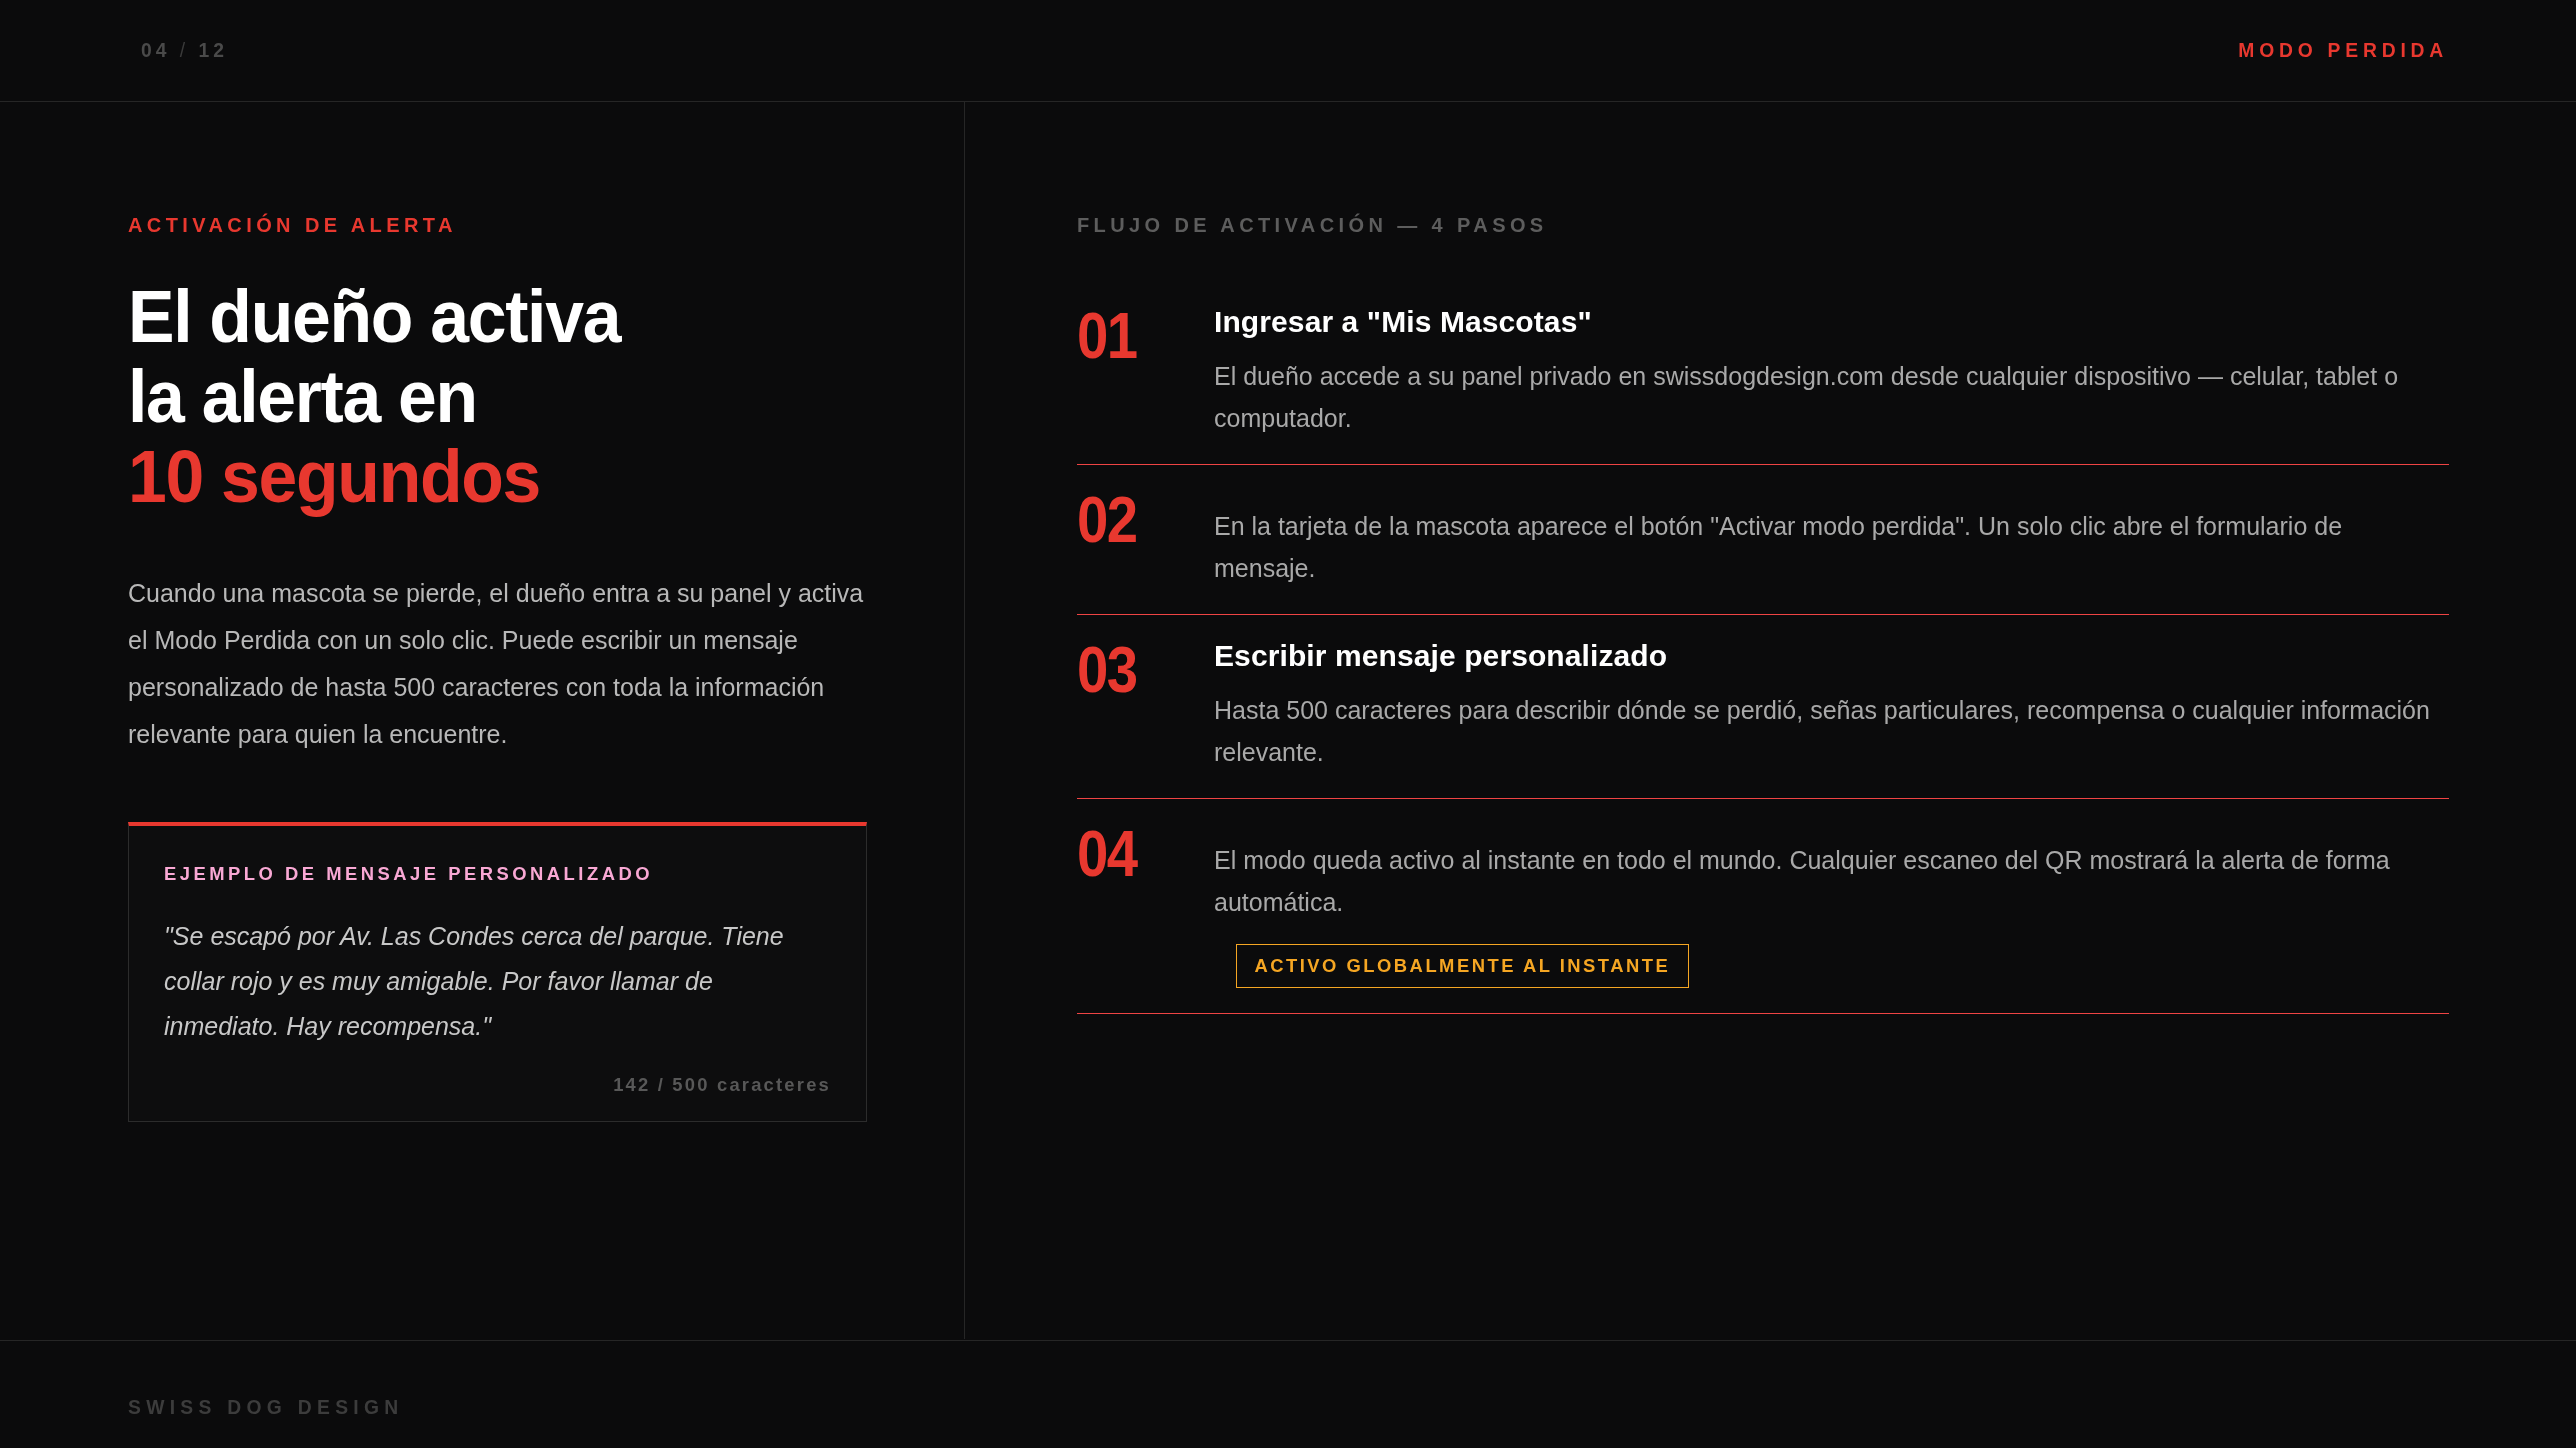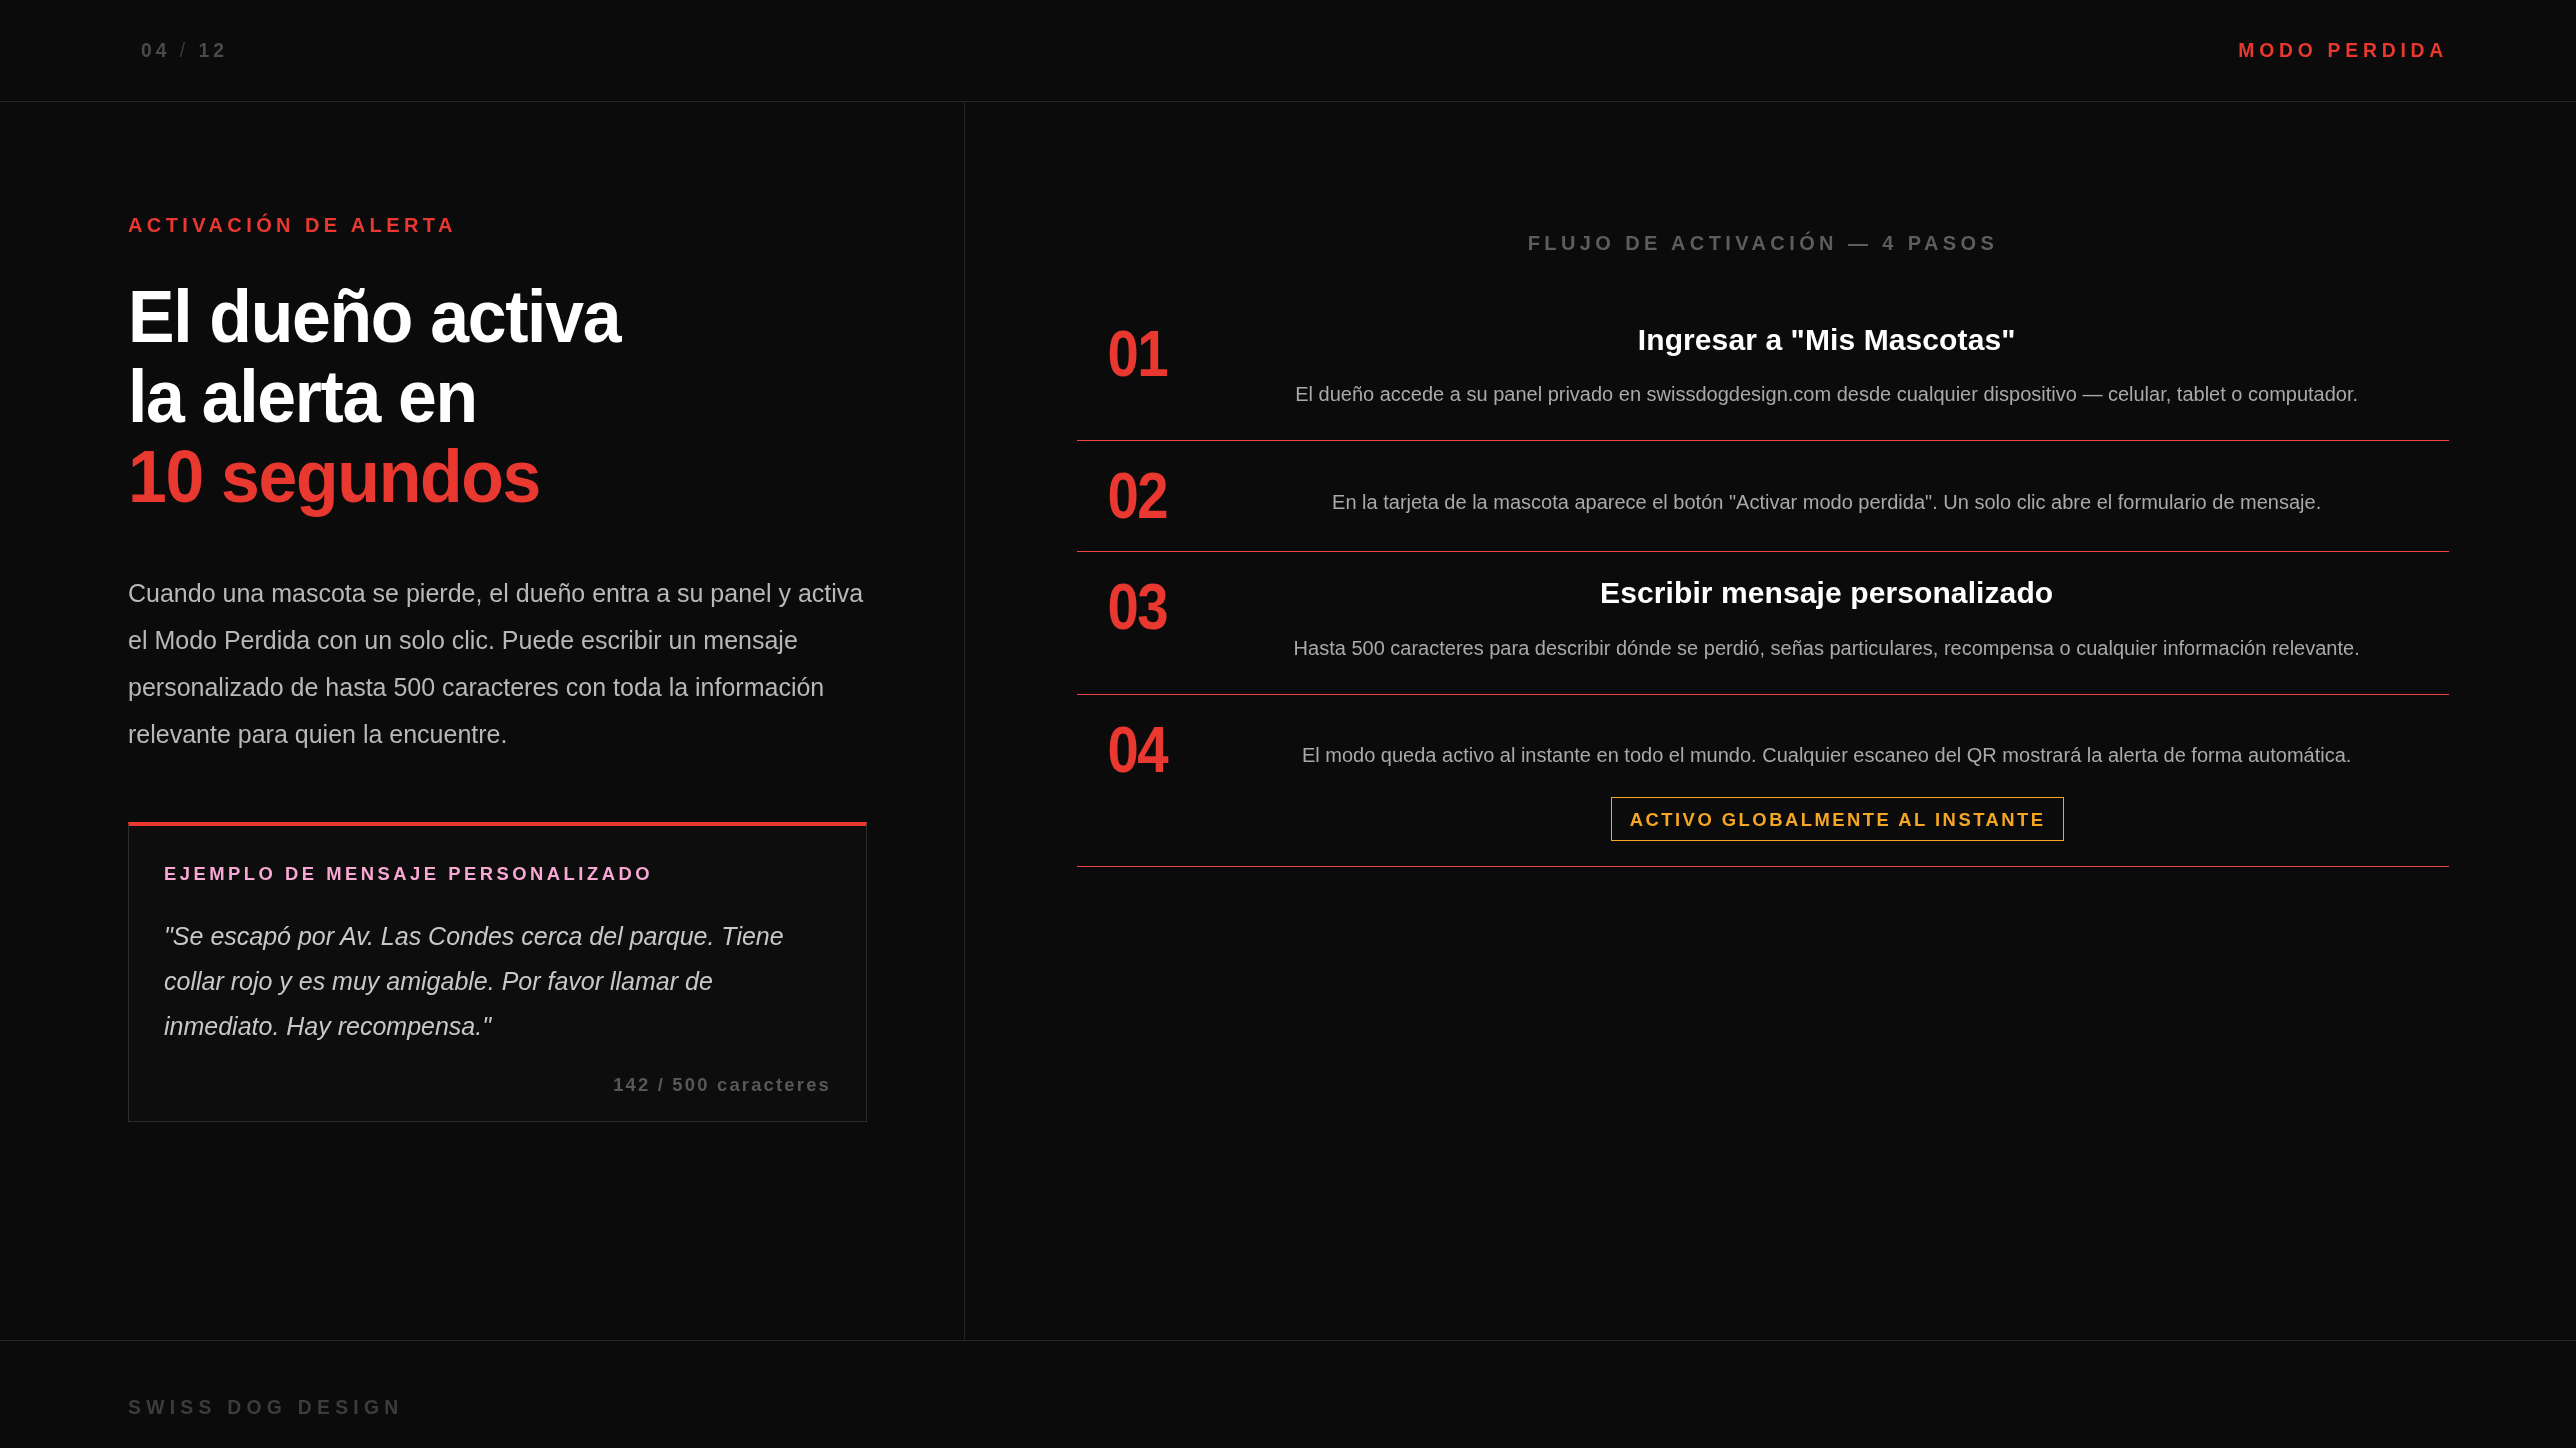--- a/index.html
+++ b/index.html
@@ -147,23 +147,22 @@
     font-size: 18.4px;
     letter-spacing: 2.2px;
     font-weight: 700;
     color: #585858;
   }
 
   
   .right-col {
     position: absolute;
     left: 1077px;
-    top: 120px;
+    top: 102px;
     width: 1372px;
-    text-align: center;
   }
   .right-eyebrow {
     margin-top: 112px;
     font-size: 20px;
     letter-spacing: 4.4px;
     font-weight: 700;
     color: #5d5d5d;
     white-space: nowrap;
   }
   .steps { margin-top: 44px; }
@@ -189,21 +188,21 @@
   .step-title {
     font-family: "Liberation Sans Narrow", "Liberation Sans", sans-serif;
     font-size: 30px;
     line-height: 35px;
     font-weight: 700;
     color: #ffffff;
     letter-spacing: 0.1px;
   }
   .step-desc {
     margin-top: 16.4px;
-    font-size: 20px;
+    font-size: 25px;
     line-height: 42px;
     color: #a9a9a9;
   }
   .step-badge {
     display: inline-block;
     margin-top: 21px;
     border: 1.9px solid #f5a623;
     color: #f5a623;
     font-size: 18.4px;
     letter-spacing: 2.5px;

